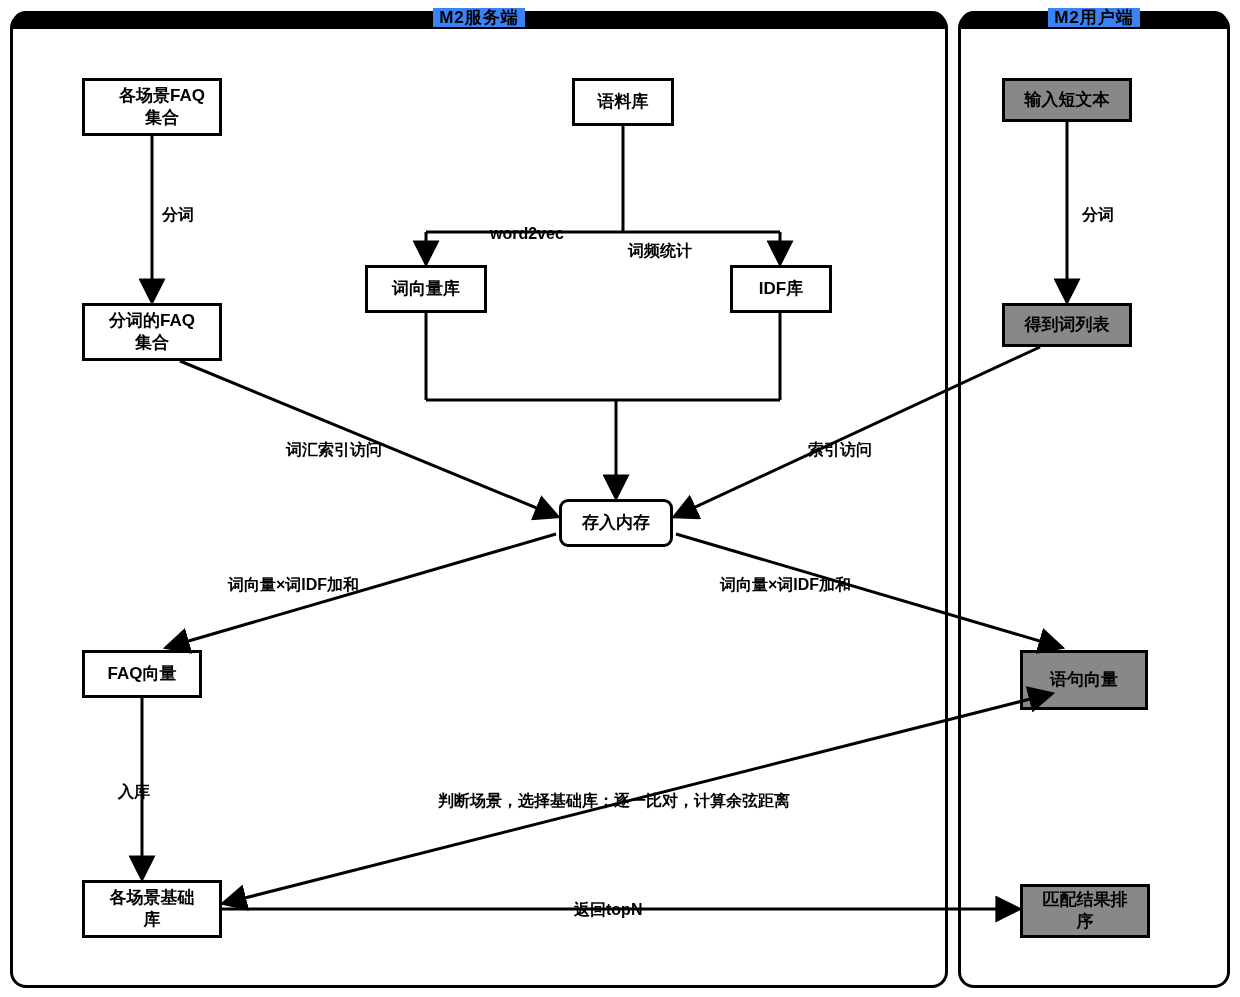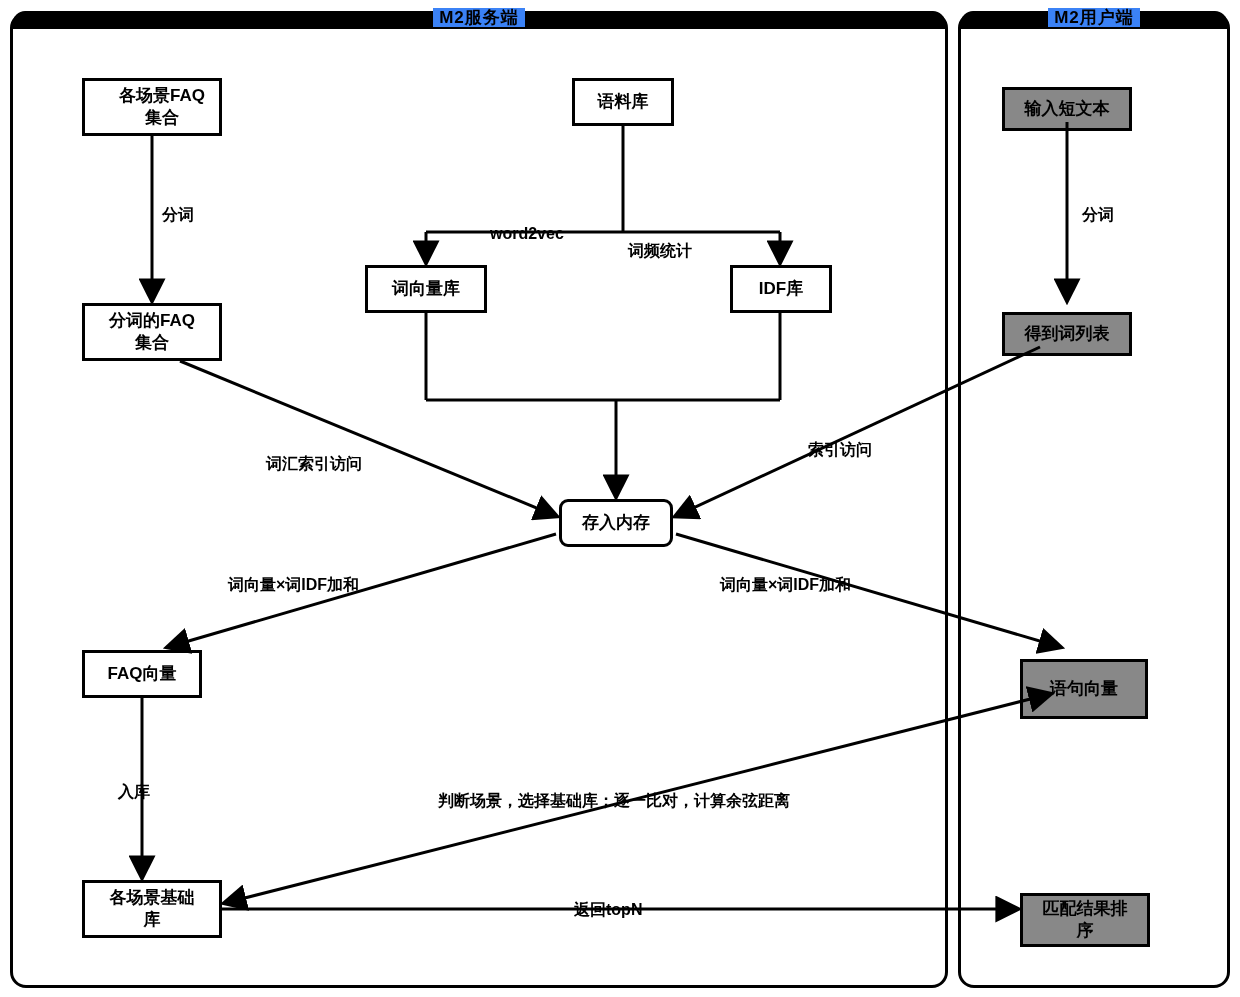--- a/index.html
+++ b/index.html
@@ -48,21 +48,20 @@
     align-items: center;
     justify-content: center;
     flex-direction: column;
     font-size: 17px;
     padding: 4px 8px;
     line-height: 1.3;
   }
   .node.shaded {
     background: #888;
     color: #000;
-    margin-top: 9px;
   }
   .label {
     position: absolute;
     font-size: 16px;
     font-weight: bold;
     background: transparent;
     white-space: nowrap;
   }
   svg.arrows {
     position: absolute;
@@ -97,21 +96,21 @@
 <div class="node" style="left:82px; top:650px; width:120px; height:48px;">FAQ向量</div>
 <div class="node shaded" style="left:1020px; top:650px; width:128px; height:60px;">语句向量</div>
 
 <div class="node" style="left:82px; top:880px; width:140px; height:58px;">各场景基础<br>库</div>
 <div class="node shaded" style="left:1020px; top:884px; width:130px; height:54px;">匹配结果排<br>序</div>
 
 <div class="label" style="left:162px; top:205px;">分词</div>
 <div class="label" style="left:1082px; top:205px;">分词</div>
 <div class="label" style="left:490px; top:225px;">word2vec</div>
 <div class="label" style="left:628px; top:225px;margin-top:16px;">词频统计</div>
-<div class="label" style="left:266px; top:440px;margin-top:14px;">词汇索引访问</div>
+<div class="label" style="left:286px; top:440px;">词汇索引访问</div>
 <div class="label" style="left:808px; top:440px;">索引访问</div>
 <div class="label" style="left:228px; top:575px;">词向量×词IDF加和</div>
 <div class="label" style="left:720px; top:575px;">词向量×词IDF加和</div>
 <div class="label" style="left:118px; top:782px;">入库</div>
 <div class="label" style="left:438px; top:791px;">判断场景，选择基础库；逐一比对，计算余弦距离</div>
 <div class="label" style="left:574px; top:900px;">返回topN</div>
 
 <svg class="arrows">
   <defs>
     <marker id="arrow" viewBox="0 0 10 10" refX="8" refY="5" markerWidth="9" markerHeight="9" orient="auto-start-reverse">

